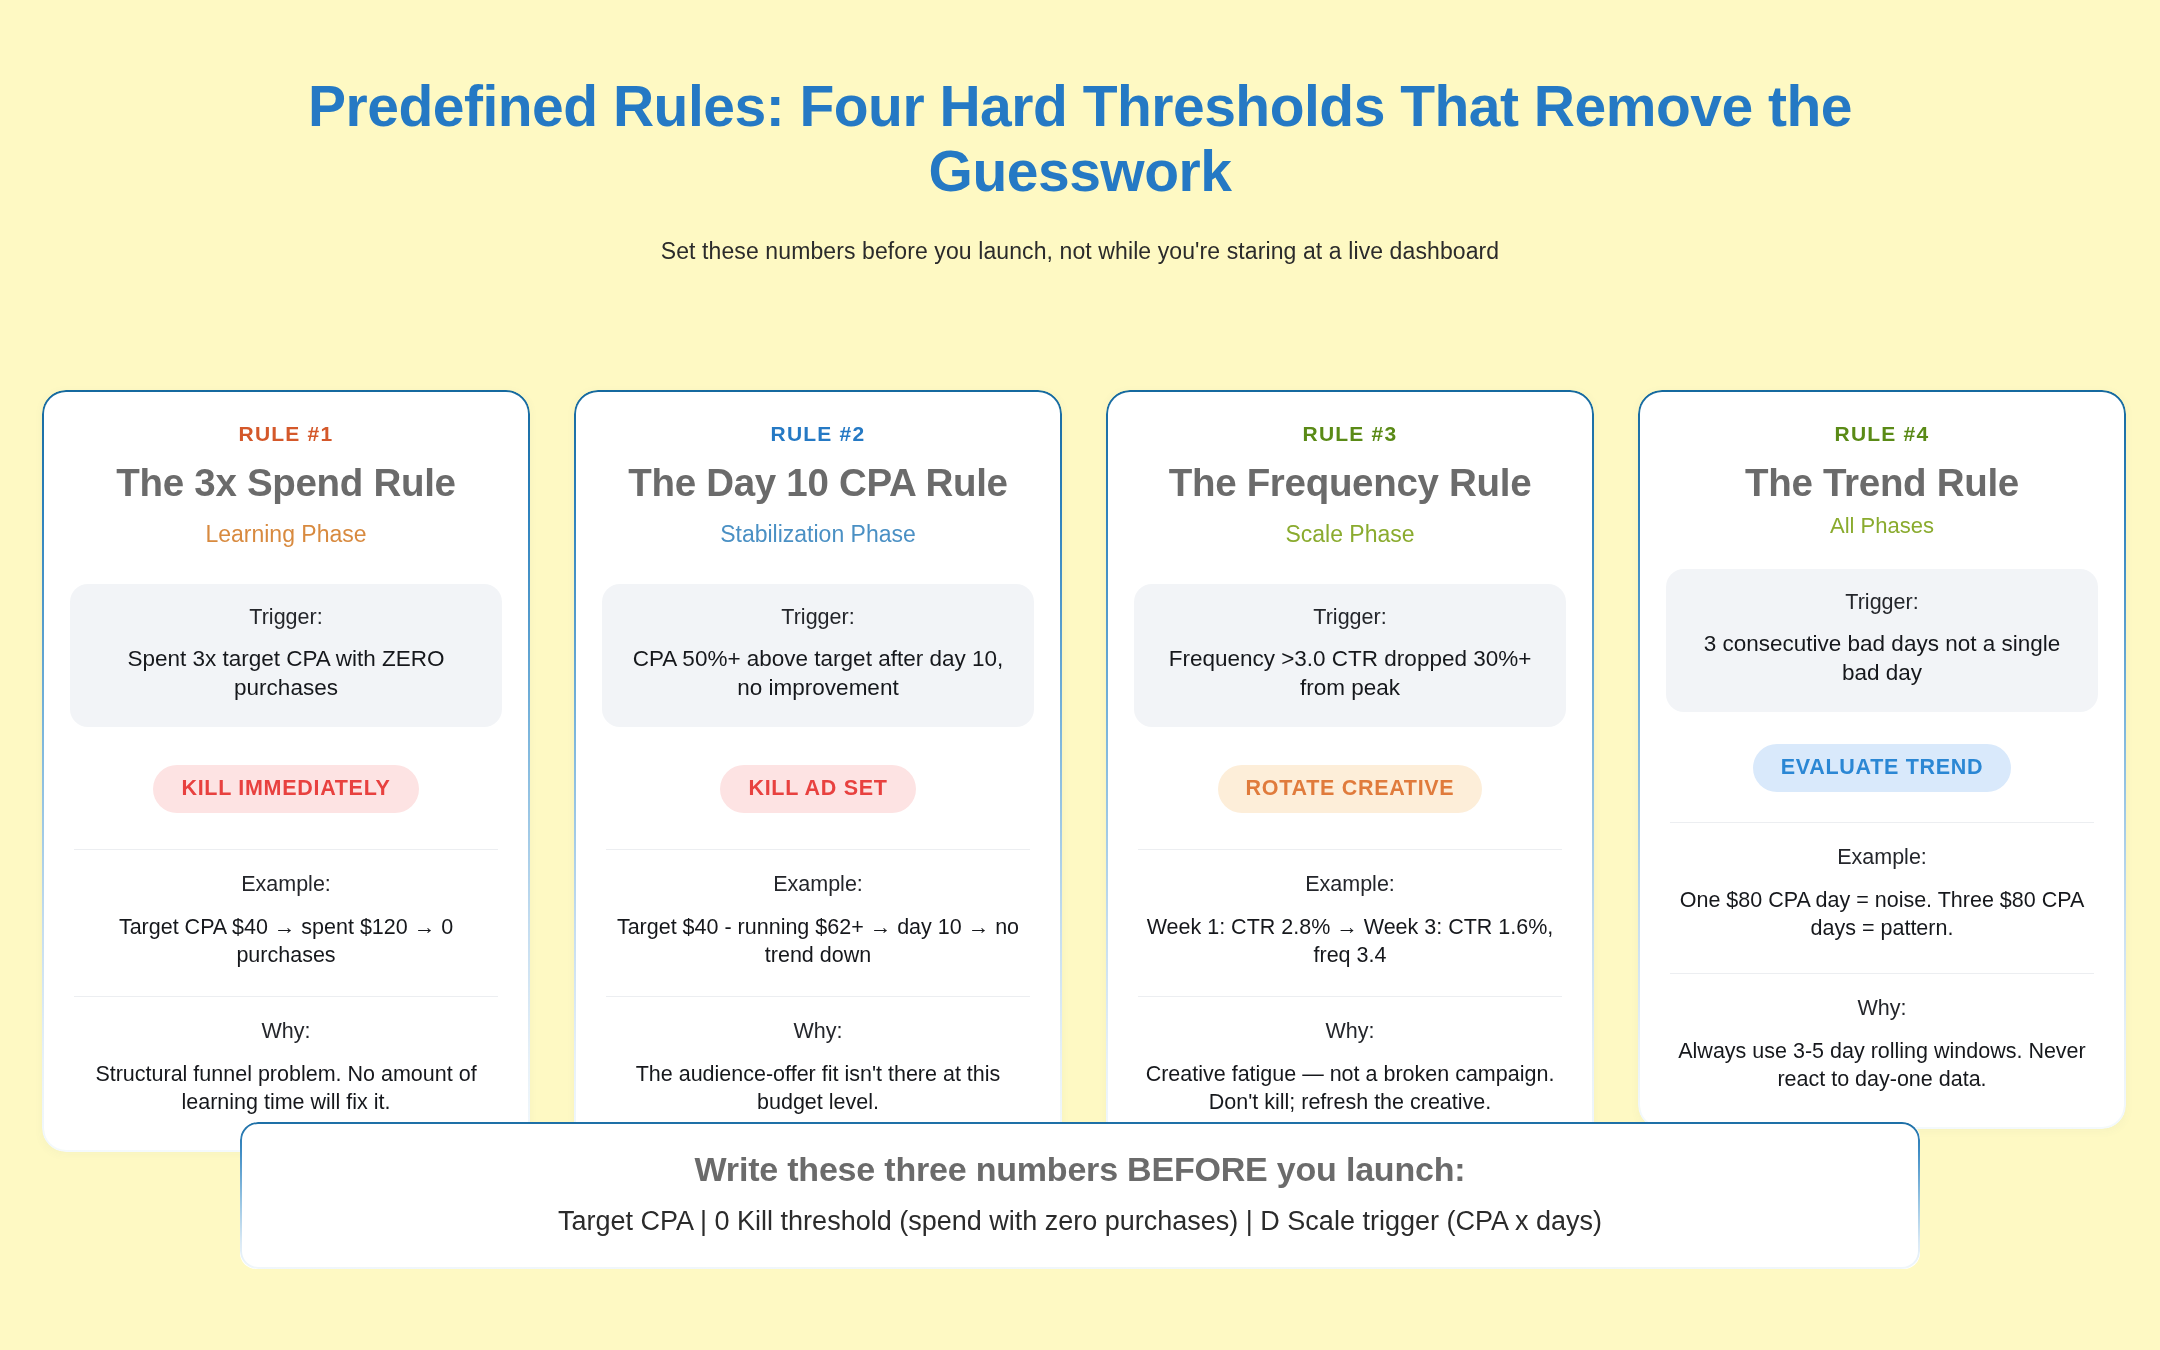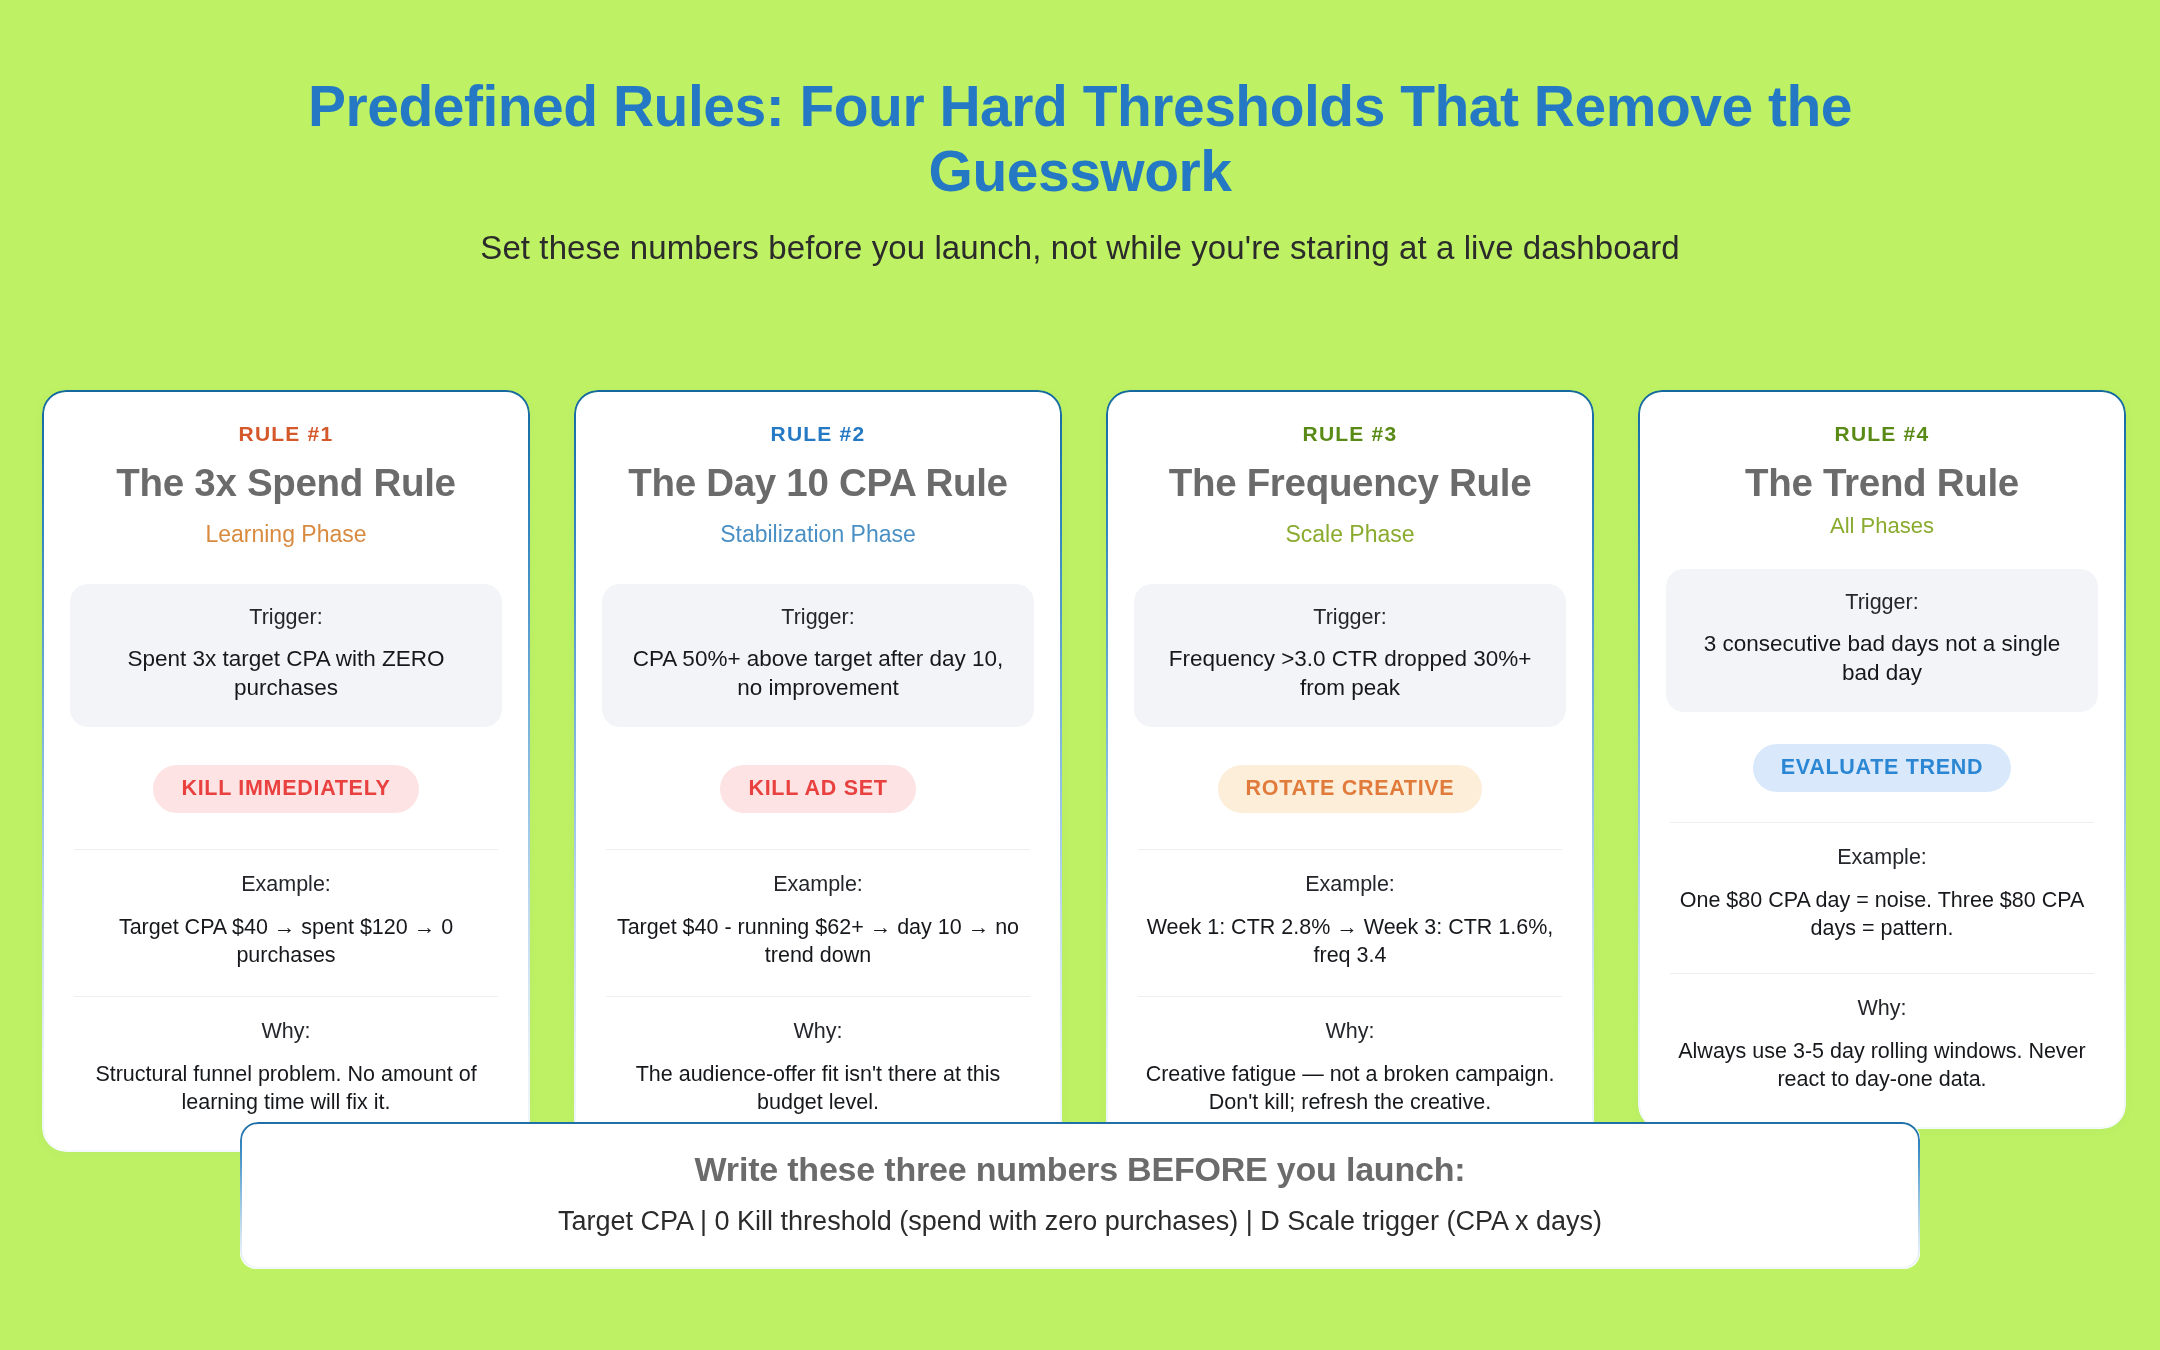--- a/index.html
+++ b/index.html
@@ -11,42 +11,42 @@
     background: #ffffff;
     font-family: "Liberation Sans", sans-serif;
     -webkit-font-smoothing: antialiased;
   }
 
   .page {
     position: relative;
     width: 2160px;
     height: 1350px;
     overflow: hidden;
-    background: #bef264;
+    background: #fef9c3;
   }
 
   
   .header {
     padding-top: 74px;
     text-align: center;
   }
 
   .page-title {
     font-size: 57px;
     line-height: 1.14;
     font-weight: 700;
     color: #2579c4;
     letter-spacing: -0.5px;
     max-width: 1560px;
     margin: 0 auto;
   }
 
   .page-subtitle {
-    margin-top: 25px;
-    font-size: 33px;
+    margin-top: 34px;
+    font-size: 23px;
     font-weight: 400;
     color: #2b2b2b;
     letter-spacing: 0.1px;
   }
 
   
   .cards {
     position: absolute;
     top: 390px;
     left: 42px;

